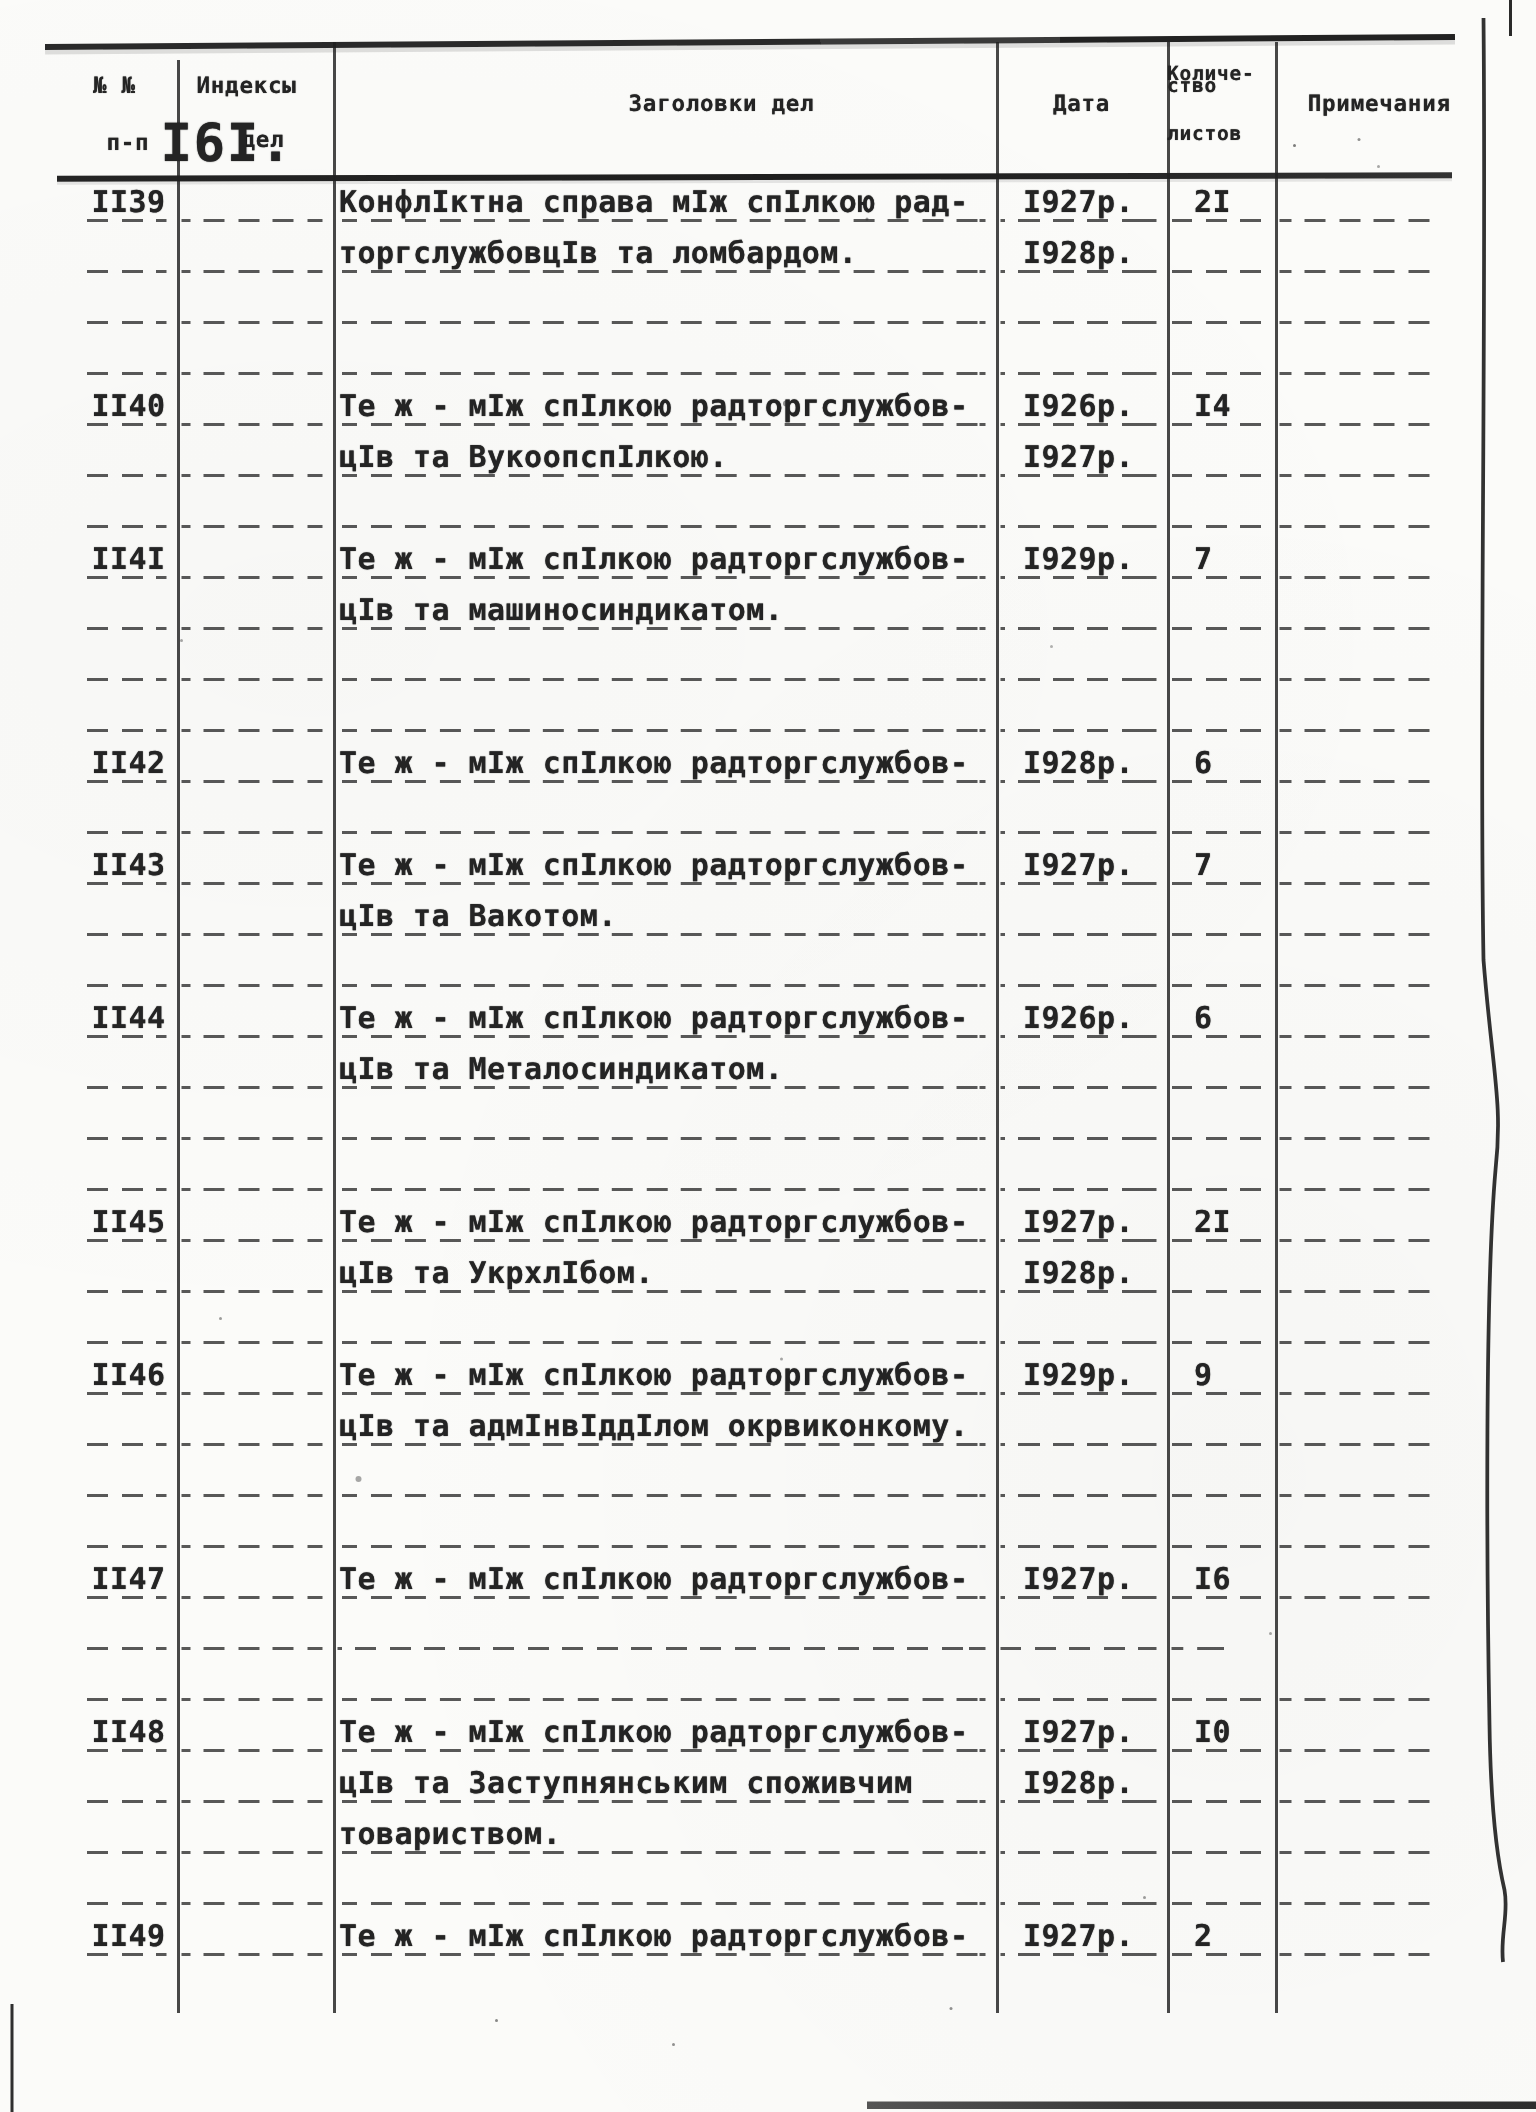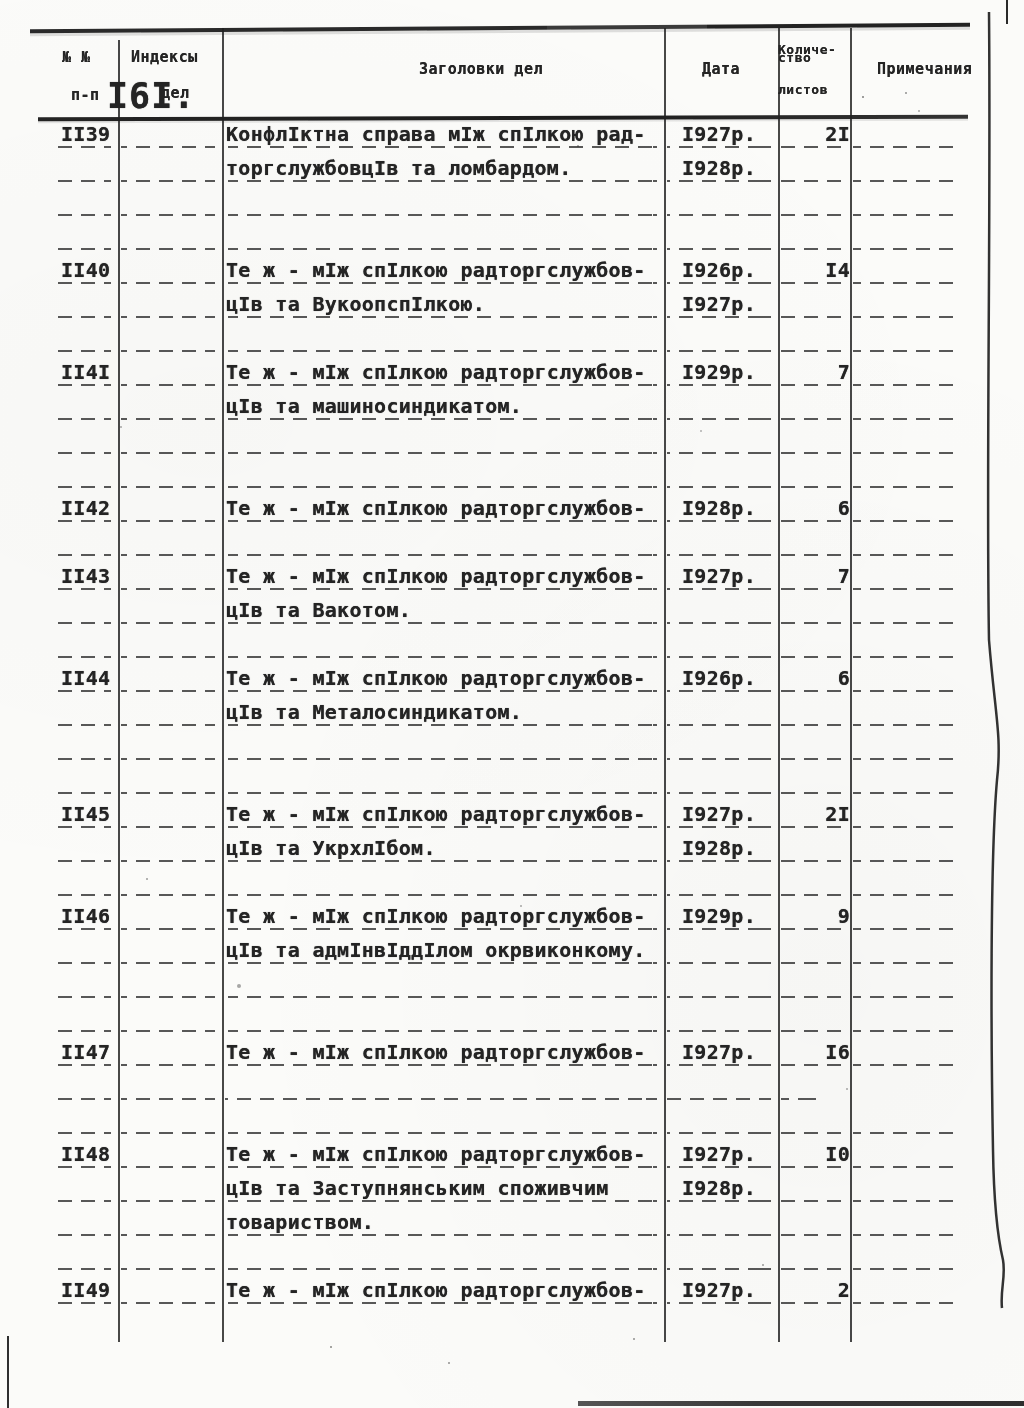--- a/index.html
+++ b/index.html
@@ -46,39 +46,39 @@
   .hlabel{position:absolute;font-weight:700;font-size:15px;letter-spacing:.5px;
           text-shadow:0 0 .6px rgba(20,20,20,.75);white-space:nowrap;}
   .h-no1{left:7px;top:24px;}
   .h-no2{left:16px;top:62px;}
   .h-idx1{left:76px;top:24px;}
   .h-idx2{left:106px;top:60px;}
   .h-title{left:167px;width:518px;top:36px;text-align:center;}
   .h-date{left:609px;width:114px;top:36px;text-align:center;}
   .h-sh{left:723px;width:74px;text-align:left;font-size:13px;}
   .h-sh1{top:18px;} .h-sh2{top:26px;} .h-sh3{top:58px;}
-  .h-notes{left:797px;width:135px;top:36px;margin-left:25px;}
+  .h-notes{left:797px;width:135px;top:36px;text-align:center;}
   .page-no{position:absolute;left:52px;top:52px;font-size:35px;font-weight:700;
            letter-spacing:1px;text-shadow:0 0 .8px rgba(10,10,10,.8);}
 
   
   .tbody{position:relative;}
   .line{display:grid;grid-template-columns:63px 104px 442px 114px 72px 137px;height:34px;}
   .cell{position:relative;font-weight:700;font-size:20px;line-height:32px;
         letter-spacing:.3px;white-space:nowrap;
         text-shadow:0 0 .7px rgba(25,25,25,.8);}
   .cell::after{content:"";position:absolute;left:3px;right:7px;bottom:4px;height:2px;
         background:repeating-linear-gradient(90deg,rgba(42,42,42,.78) 0 14px,rgba(42,42,42,0) 14px 23px);}
   .c-no{padding-left:6px;}
   .c-idx::after{background-position-x:-8px;}
   .c-title{padding-left:4px;}
   .c-title::after{background-position-x:-4px;left:6px;}
   .c-date{padding-left:18px;}
   .c-date::after{background-position-x:-11px;}
-  .c-sheets{text-align:right;}
+  .c-sheets{padding-left:18px;}
   .c-notes::after{right:34px;background-position-x:-6px;}
 
   
   .edge-svg{position:absolute;left:0;top:0;pointer-events:none;}
   .bottom-bar{position:absolute;left:578px;width:446px;bottom:2px;height:5px;
               background:linear-gradient(90deg,#555,#383838 40%,#2e2e2e);}
   .left-tick{position:absolute;left:7px;bottom:0;height:72px;width:2px;background:#2f2f2f;}
   .tr-tick{position:absolute;left:1006px;top:0;height:24px;width:2px;background:#2a2a2a;}
   .speck{position:absolute;width:2px;height:2px;background:transparent;border-radius:50%;
     box-shadow:

